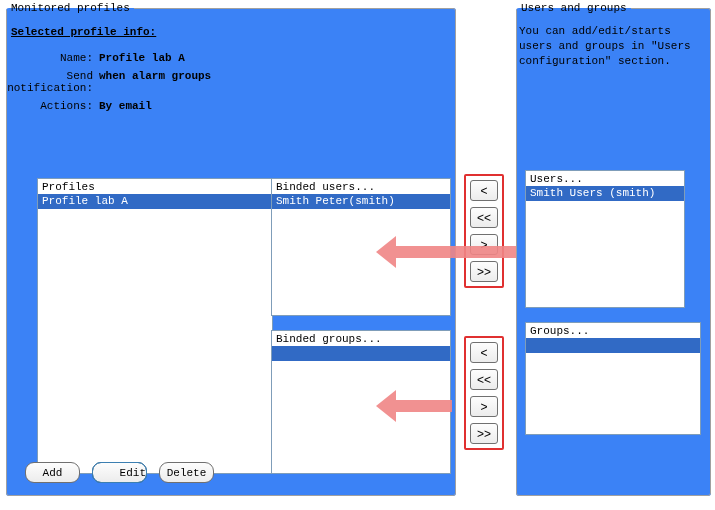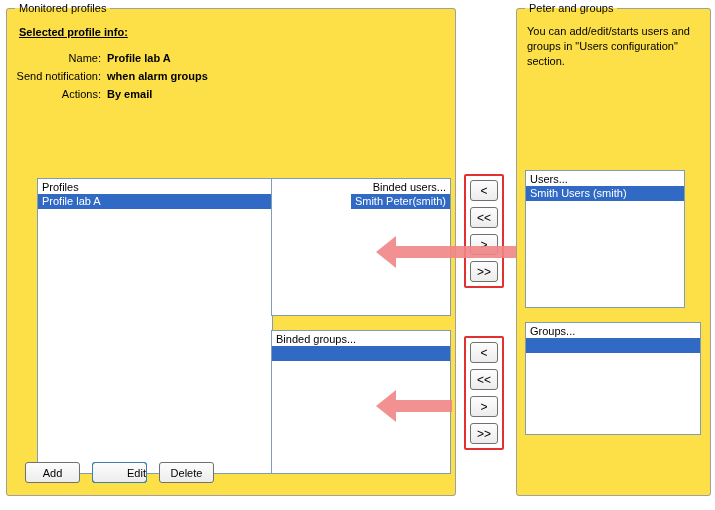--- a/index.html
+++ b/index.html
@@ -10,23 +10,24 @@
     font-size: 11px;
     background: #ffffff;
     color: #000;
     width: 715px;
     height: 510px;
     position: relative;
   }
   fieldset {
     border: 1px solid #a0a0a0;
     border-radius: 3px;
-    padding: 6px 8px 8px 8px;
-    position: absolute;
-    background: #fde047;
+    padding: 6px 8px 8px 0;
+    position: absolute;
+    background: #3b82f6;
+    font-family: Liberation Mono, monospace;
   }
   fieldset > legend {
     padding: 0 4px;
     font-size: 11px;
     color: #000;
   }
   .monitored {
     left: 4px;
     top: 2px;
     width: 450px;
@@ -84,21 +85,20 @@
     top: 164px;
     width: 236px;
     height: 296px;
   }
   .binded-users-box {
     position: absolute;
     left: 264px;
     top: 164px;
     width: 180px;
     height: 138px;
-    align-items: flex-end;
   }
   .binded-groups-box {
     position: absolute;
     left: 264px;
     top: 316px;
     width: 180px;
     height: 144px;
   }
   .users-box {
     position: absolute;
@@ -137,20 +137,21 @@
   .bottom-buttons {
     position: absolute;
     left: 18px;
     bottom: 12px;
     display: flex;
     gap: 12px;
   }
   .bottom-buttons .btn {
     width: 55px;
     height: 21px;
+    border-radius: 9px;
   }
   
   .transfer-group {
     position: absolute;
     width: 40px;
     display: flex;
     flex-direction: column;
     gap: 6px;
     padding: 4px;
     border: 2px solid #e03030;
@@ -237,21 +238,21 @@
   <button class="btn">&lt;</button>
   <button class="btn">&lt;&lt;</button>
   <button class="btn">&gt;</button>
   <button class="btn">&gt;&gt;</button>
 </div>
 
 <div class="arrow arrow-top"></div>
 <div class="arrow arrow-bot"></div>
 
 <fieldset class="usersgroups">
-  <legend>Peter and groups</legend>
+  <legend>Users and groups</legend>
 
   <div class="help-text">You can add/edit/starts users and groups in "Users configuration" section.</div>
 
   <div class="listbox users-box">
     <div class="list-header">Users...</div>
     <div class="list-item">Smith Users (smith)</div>
   </div>
 
   <div class="listbox groups-box">
     <div class="list-header">Groups...</div>

